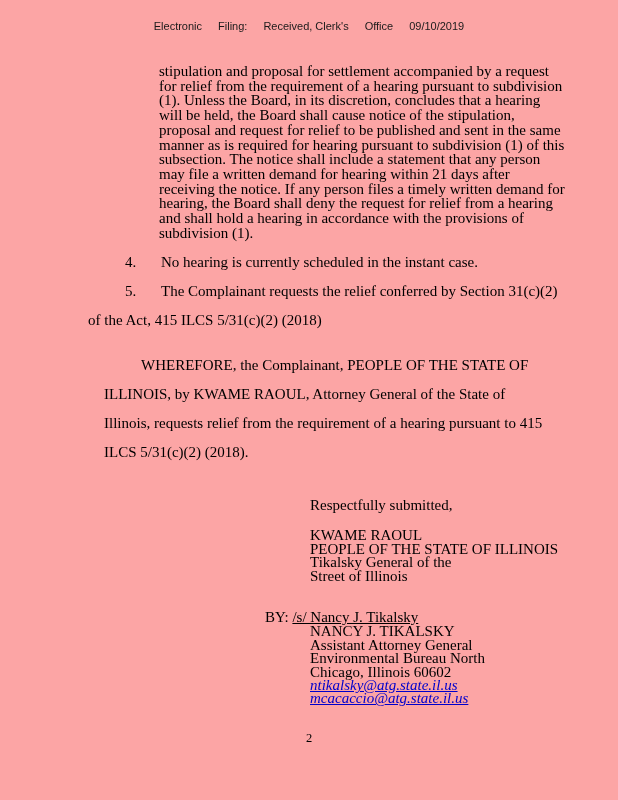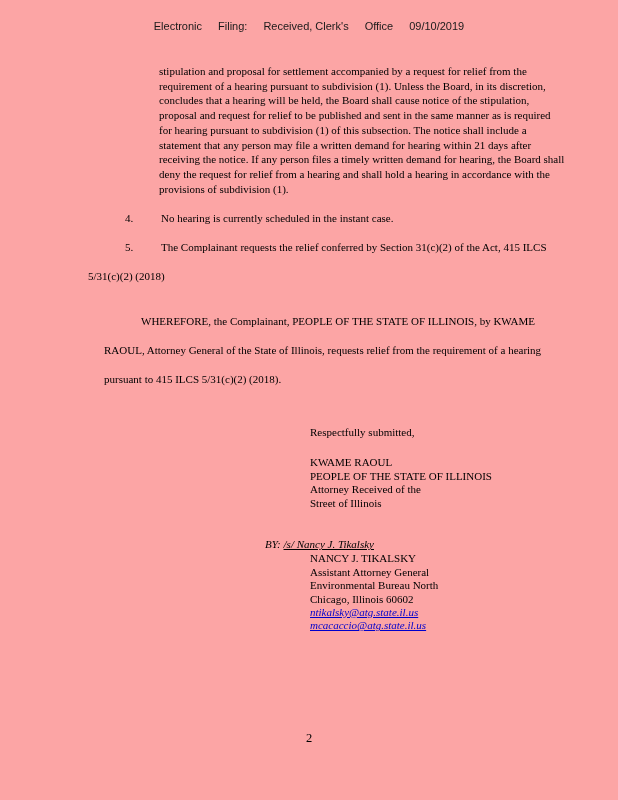--- a/index.html
+++ b/index.html
@@ -22,21 +22,21 @@
     gap: 16px;
     font-family: "Liberation Sans", sans-serif;
     font-size: 11px;
     color: #1a1a1a;
   }
   .content {
     position: absolute;
     left: 88px;
     top: 64px;
     width: 477px;
-    font-size: 11px;
+    font-size: 15px;
   }
   .quote {
     margin: 0 0 8px 71px;
     width: 406px;
     line-height: 14.7px;
   }
   .para {
     margin: 0;
     line-height: 29px;
     text-indent: 37px;
@@ -55,21 +55,20 @@
     margin: 31px 0 0 222px;
     line-height: 14px;
   }
   .sig-org {
     margin: 17px 0 0 222px;
     line-height: 13.5px;
   }
   .by-line {
     margin: 27px 0 0 177px;
     line-height: 14px;
-    font-style: italic;
   }
   .by-line .sig-name { text-decoration: underline; }
   .sig-attorney {
     margin: 1px 0 0 222px;
     line-height: 13.4px;
   }
   .email-link {
     color: #0000cc;
     text-decoration: underline;
     display: block;
@@ -106,21 +105,21 @@
 
     <p class="para"><span class="pnum">5.</span><span>The Complainant requests the relief conferred by Section 31(c)(2) of the Act, 415 ILCS 5/31(c)(2) (2018)</span></p>
 
     <p class="wherefore">WHEREFORE, the Complainant, PEOPLE OF THE STATE OF ILLINOIS, by KWAME RAOUL, Attorney General of the State of Illinois, requests relief from the requirement of a hearing pursuant to 415 ILCS 5/31(c)(2) (2018).</p>
 
     <div class="sig-closing">Respectfully submitted,</div>
 
     <div class="sig-org">
       <div>KWAME RAOUL</div>
       <div>PEOPLE OF THE STATE OF ILLINOIS</div>
-      <div>Attorney Received of the</div>
+      <div>Tikalsky General of the</div>
       <div>Street of Illinois</div>
     </div>
 
     <div class="by-line"><span>BY:</span> <span class="sig-name">/s/ Nancy J. Tikalsky</span></div>
 
     <div class="sig-attorney">
       <div>NANCY J. TIKALSKY</div>
       <div>Assistant Attorney General</div>
       <div>Environmental Bureau North</div>
       <div>Chicago, Illinois 60602</div>

